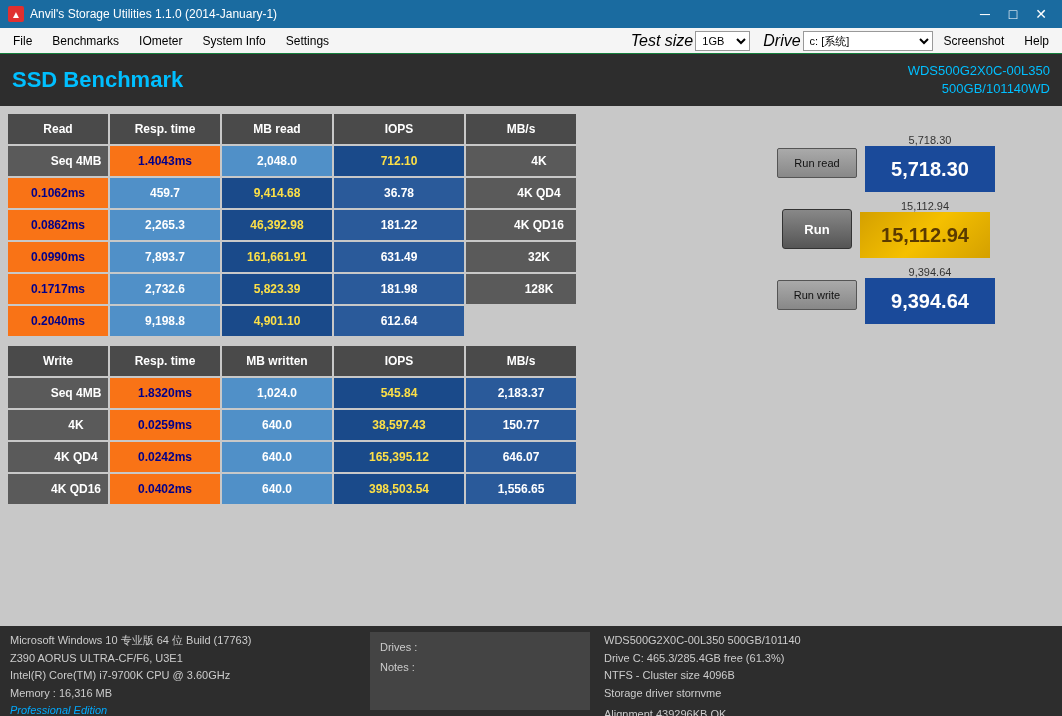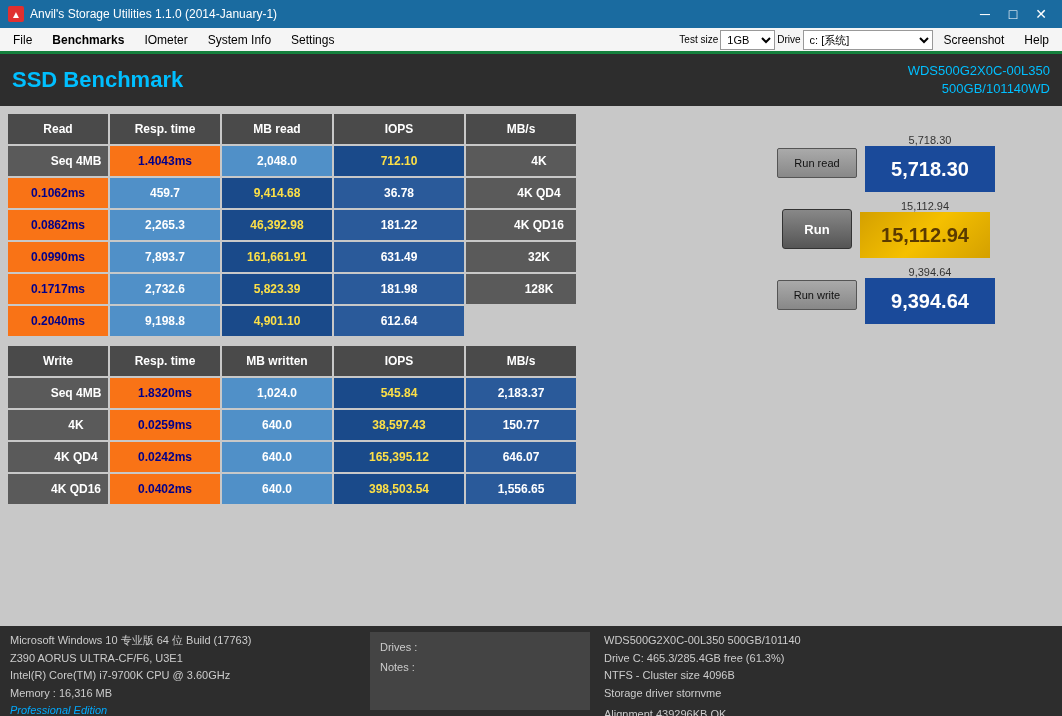--- a/index.html
+++ b/index.html
@@ -16,34 +16,34 @@
       height: 28px;
     }
     .title-bar-left { display: flex; align-items: center; gap: 6px; font-size: 12px; }
     .title-bar-icon { width: 16px; height: 16px; background: #e03030; border-radius: 2px; display: flex; align-items: center; justify-content: center; font-size: 10px; color: white; }
     .title-bar-controls { display: flex; gap: 2px; }
     .title-bar-btn { width: 26px; height: 18px; background: transparent; border: none; color: white; cursor: pointer; font-size: 14px; display: flex; align-items: center; justify-content: center; }
 
     
     .menu-bar {
       background: #f5f5f5;
-      border-bottom: 3px solid #15803d;
+      border-bottom: 1px solid #15803d;
       display: flex;
       align-items: center;
       padding: 2px 4px;
       height: 26px;
       gap: 2px;
     }
     .menu-item {
       padding: 2px 8px;
       cursor: pointer;
       font-size: 12px;
       border: 1px solid transparent;
     }
-    .menu-label { font-size: 10px; margin-left: 0; }
+    .menu-label { font-size: 16px; margin-left: 11px; font-style: italic; }
     .menu-select {
       height: 20px;
       font-size: 11px;
       border: 1px solid #999;
       background: white;
       padding: 0 2px;
     }
     .drive-select { width: 130px; }
     .testsize-select { width: 55px; }
 
@@ -188,21 +188,21 @@
   </div>
   <div class="title-bar-controls">
     <button class="title-bar-btn">─</button>
     <button class="title-bar-btn">□</button>
     <button class="title-bar-btn close">✕</button>
   </div>
 </div>
 
 <div class="menu-bar">
   <span class="menu-item">File</span>
-  <span class="menu-item" style="font-weight:bold;">Benchmarks</span>
+  <span class="menu-item" style="font-weight:normal;">Benchmarks</span>
   <span class="menu-item">IOmeter</span>
   <span class="menu-item">System Info</span>
   <span class="menu-item">Settings</span>
   <span style="flex:1"></span>
   <span class="menu-label">Test size</span>
   <select class="menu-select testsize-select">
     <option>1GB</option>
     <option>512MB</option>
     <option>100MB</option>
   </select>

